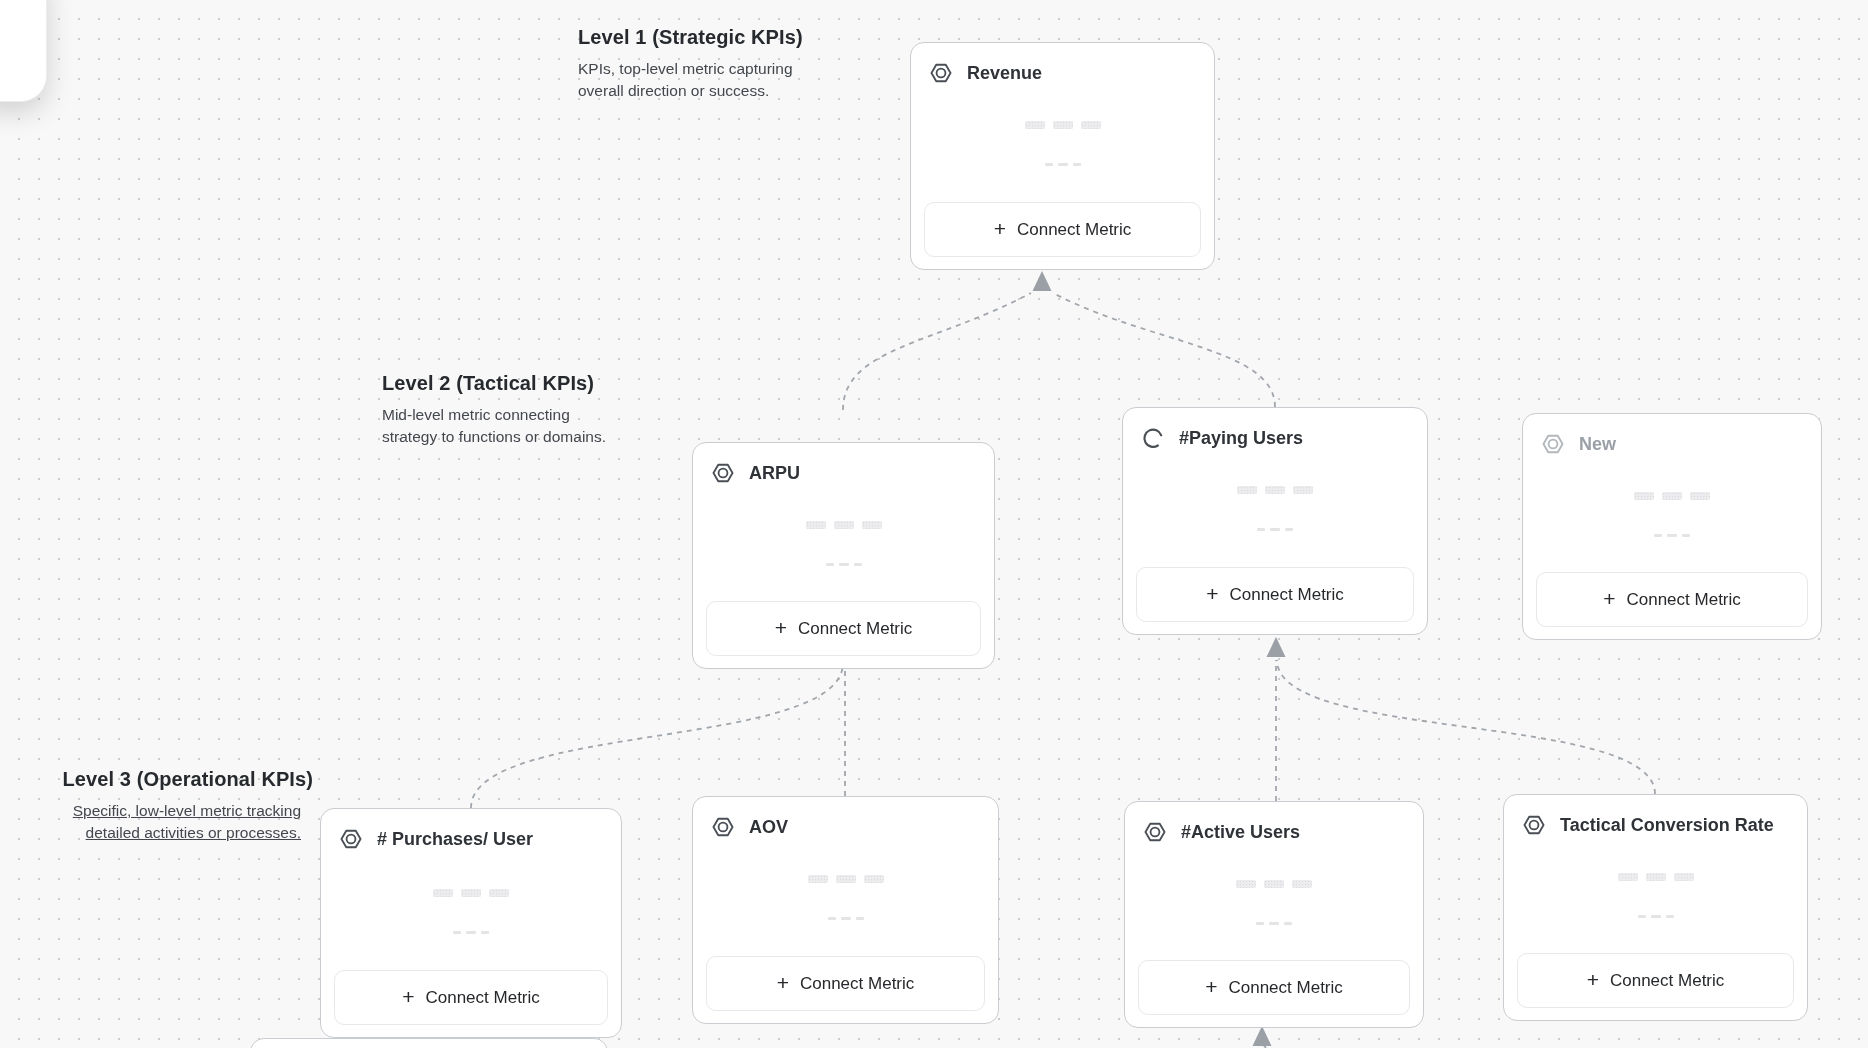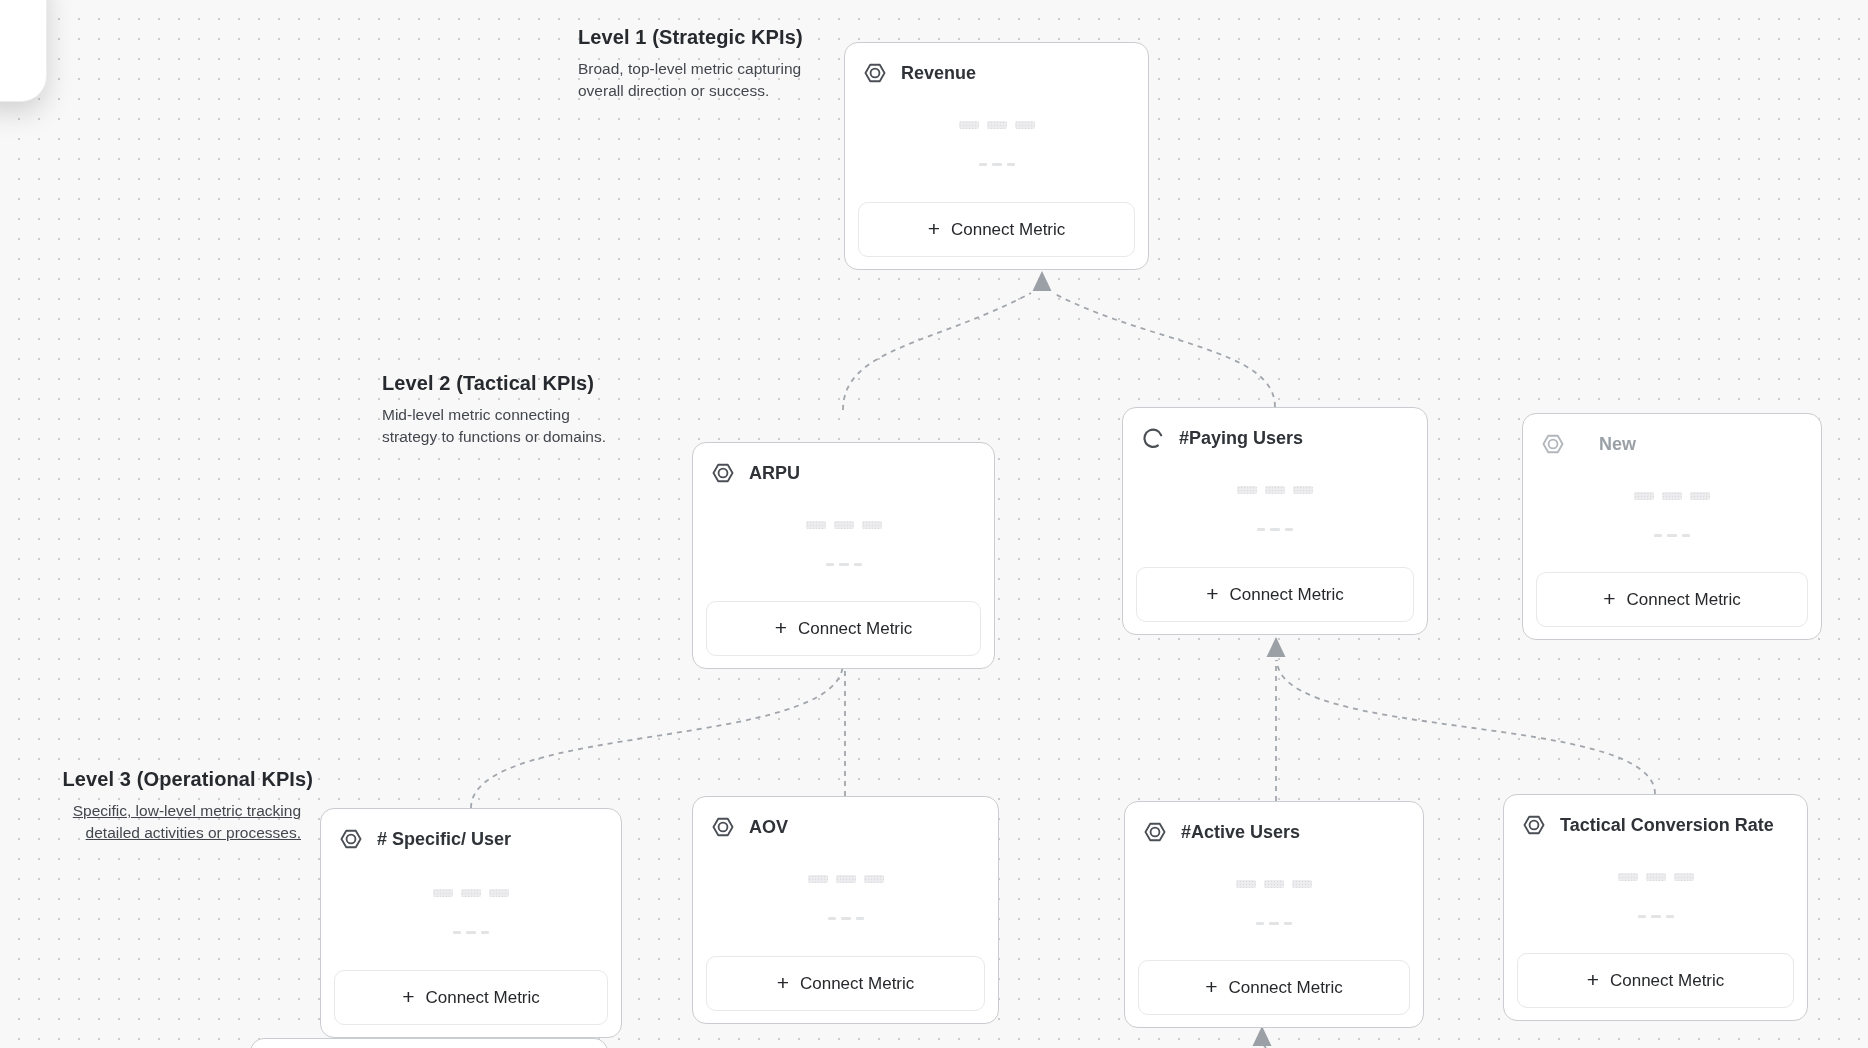--- a/index.html
+++ b/index.html
@@ -29,21 +29,21 @@
   .level-title { font-size: 20px; font-weight: 700; color: #26292d; letter-spacing: .1px; }
   .level-desc  { margin-top: 9px; font-size: 15.5px; line-height: 1.42; color: #43474d; }
 
   
   .card {
     position: absolute; background: #ffffff;
     border: 1px solid #c9ccd0; border-radius: 14px;
   }
   .card-header { position: absolute; left: 17px; top: 17px; display: flex; align-items: center; gap: 13px; }
   .card-title { font-size: 18px; font-weight: 700; color: #2f3338; white-space: nowrap; }
-  .card.placeholder .card-title { color: #9aa0a6; font-weight: 700; margin-left: 20px; }
+  .card.placeholder .card-title { color: #9aa0a6; font-weight: 700; }
   .skel-row { position: absolute; left: 0; right: 0; display: flex; justify-content: center; gap: 8px; }
   .skel-pill {
     width: 20px; height: 8px; border-radius: 2px; background-color: #ececee;
     background-image: radial-gradient(circle, #d9dadc 34%, transparent 40%);
     background-size: 3px 3px;
   }
   .skel-dash-row { position: absolute; left: 0; right: 0; display: flex; justify-content: center; gap: 5px; }
   .skel-dash { width: 8px; height: 3px; border-radius: 1px; background: #e3e4e6; }
   .connect-btn {
     position: absolute; left: 13px; right: 13px; bottom: 12px; height: 55px;
@@ -78,32 +78,32 @@
     <g fill="#9aa0a6" stroke="none">
       <polygon points="1042,271 1051.5,291 1032.5,291"></polygon>
       <polygon points="843,640 852.5,660 833.5,660"></polygon>
       <polygon points="1276,637 1285.5,657 1266.5,657"></polygon>
       <polygon points="1262,1026 1271.5,1046 1252.5,1046"></polygon>
     </g>
   </svg>
 
   <div class="level-label" style="left:578px; top:26px; width:262px;">
     <div class="level-title">Level 1 (Strategic KPIs)</div>
-    <div class="level-desc" style="width:250px;">Broad, top-level metric capturing overall direction or success.</div>
+    <div class="level-desc" style="width:250px;">KPIs, top-level metric capturing overall direction or success.</div>
   </div>
   <div class="level-label" style="left:382px; top:372px; width:252px;">
     <div class="level-title">Level 2 (Tactical KPIs)</div>
     <div class="level-desc" style="width:240px;">Mid-level metric connecting strategy to functions or domains.</div>
   </div>
   <div class="level-label" style="left:33px; top:768px; width:280px;text-align:right;">
     <div class="level-title">Level 3 (Operational KPIs)</div>
     <div class="level-desc" style="width:268px;text-decoration:underline;">Specific, low-level metric tracking detailed activities or processes.</div>
   </div>
 
-  <div class="card" style="left:844px; top:42px; width:305px; height:228px;">
+  <div class="card" style="left:910px; top:42px; width:305px; height:228px;">
     <div class="card-header">
       <span class="icon-box">
         <svg width="26" height="26" viewBox="0 0 24 24" fill="none" stroke="#4a4f55" stroke-width="1.7" stroke-linejoin="round">
           <path d="M3.2,12 L7.6,4.4 H16.4 L20.8,12 L16.4,19.6 H7.6 Z"></path>
             <circle cx="12" cy="12" r="4.1"></circle>
         </svg>
       </span>
       <span class="card-title">Revenue</span>
     </div>
     <div class="skel-row" style="top:78px;">
@@ -200,21 +200,21 @@
   </div>
 
   <div class="card" style="left:320px; top:808px; width:302px; height:230px;">
     <div class="card-header">
       <span class="icon-box">
         <svg width="26" height="26" viewBox="0 0 24 24" fill="none" stroke="#4a4f55" stroke-width="1.7" stroke-linejoin="round">
           <path d="M3.2,12 L7.6,4.4 H16.4 L20.8,12 L16.4,19.6 H7.6 Z"></path>
             <circle cx="12" cy="12" r="4.1"></circle>
         </svg>
       </span>
-      <span class="card-title"># Specific/ User</span>
+      <span class="card-title"># Purchases/ User</span>
     </div>
     <div class="skel-row" style="top:80px;">
         <span class="skel-pill"></span>
         <span class="skel-pill"></span>
         <span class="skel-pill"></span>
       </div>
     <div class="skel-dash-row" style="top:122px;">
         <span class="skel-dash"></span>
         <span class="skel-dash" style="width:10px;"></span>
         <span class="skel-dash"></span>

